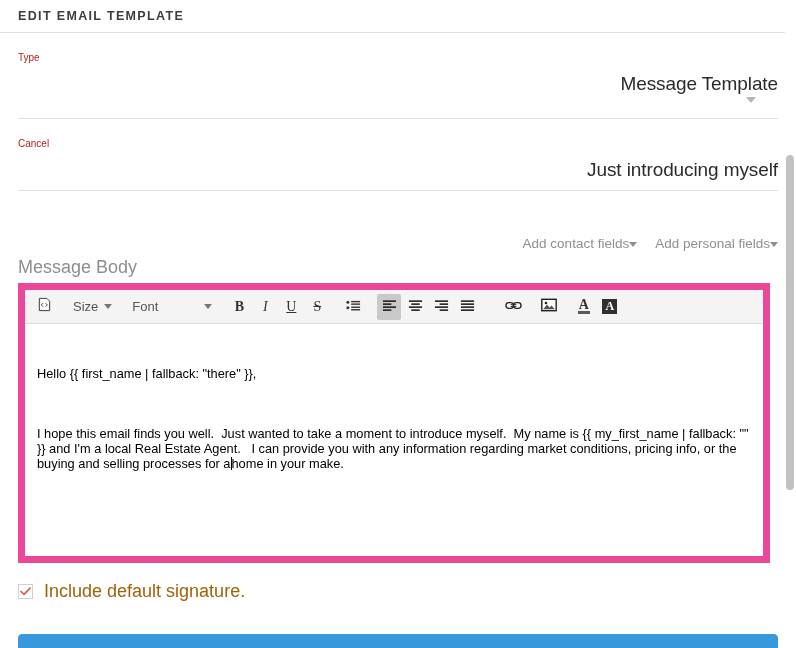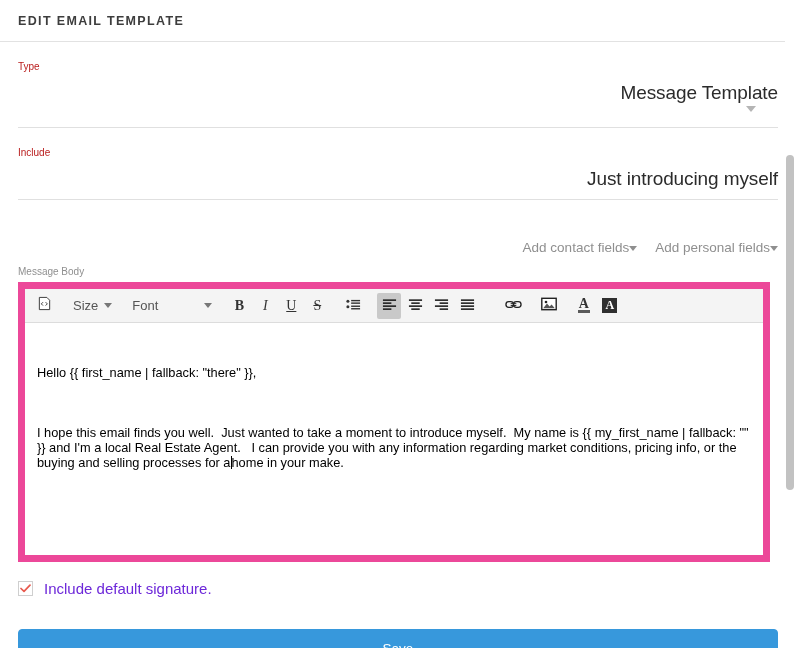--- a/index.html
+++ b/index.html
@@ -7,21 +7,21 @@
     margin: 0; padding: 0;
     width: 796px; height: 648px;
     background: #ffffff;
     font-family: "Liberation Sans", sans-serif;
     overflow: hidden;
   }
   .page { position: relative; width: 796px; height: 648px; background:#fff; }
 
   
   .header {
-    height: 42px;
+    height: 33px;
     border-bottom: 1px solid #e2e2e2;
     display: flex; align-items: center;
     padding-left: 18px;
   }
   .header-title {
     font-size: 12.5px;
     letter-spacing: 1.35px;
     font-weight: 700;
     color: #3d3d3d;
     text-transform: uppercase;
@@ -60,21 +60,21 @@
     margin-bottom: 8px;
     margin-right: 22px;
   }
 
   
   .mb-header {
     display: flex; align-items: center; justify-content: space-between;
     padding-top: 18px;
     padding-bottom: 5px;
   }
-  .mb-label { font-size: 10px; color: #8f8f8f; margin-top: 48px; }
+  .mb-label { font-size: 18px; color: #8f8f8f; margin-top: 48px; }
   .mb-actions { display: flex; gap: 18px; align-items: center; }
   .mb-action {
     font-size: 13.5px; color: #8f8f8f;
     display: flex; align-items: center; 
     cursor: pointer;
   }
   .mb-action .tiny-caret {
     width: 0; height: 0;
     border-left: 4px solid transparent;
     border-right: 4px solid transparent;
@@ -168,21 +168,21 @@
   }
   .checkbox {
     width: 15px; height: 15px;
     border: 1px solid #cfcfcf;
     background: #fff;
     display: flex; align-items: center; justify-content: center;
     cursor: pointer;
     flex: 0 0 auto;
   }
   .checkbox svg { display: block; }
-  .check-label { font-size: 15px; color: #6d28d9; }
+  .check-label { font-size: 18px; color: #a16207; }
 
   
   .btn-row {
     display: flex; gap: 2px;
     padding-top: 32px;
     flex-direction: column;
   }
   .btn {
     font-size: 13.5px;
     border-radius: 4px;
@@ -223,21 +223,21 @@
 
     <div class="field">
       <div class="field-label">Type</div>
       <div class="field-value-row">
         <div class="field-value">Message Template</div>
         <div class="caret-down"></div>
       </div>
     </div>
 
     <div class="field">
-      <div class="field-label">Include</div>
+      <div class="field-label">Cancel</div>
       <div class="field-value-row">
         <div class="field-value">Just introducing myself</div>
       </div>
     </div>
 
     <div class="mb-header">
       <div class="mb-label">Message Body</div>
       <div class="mb-actions">
         <div class="mb-action">
           <span>Add contact fields</span>

